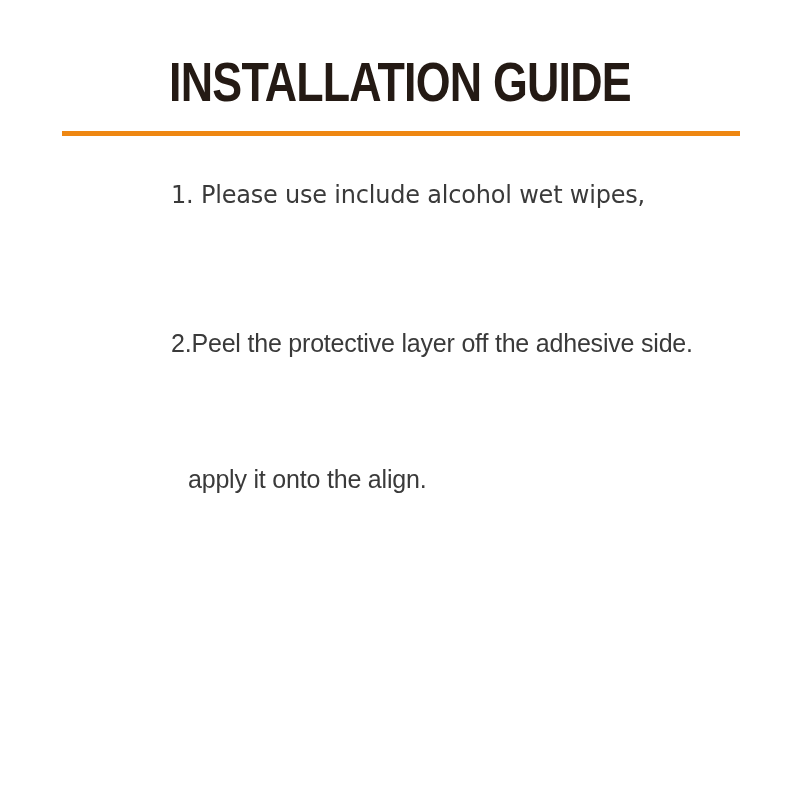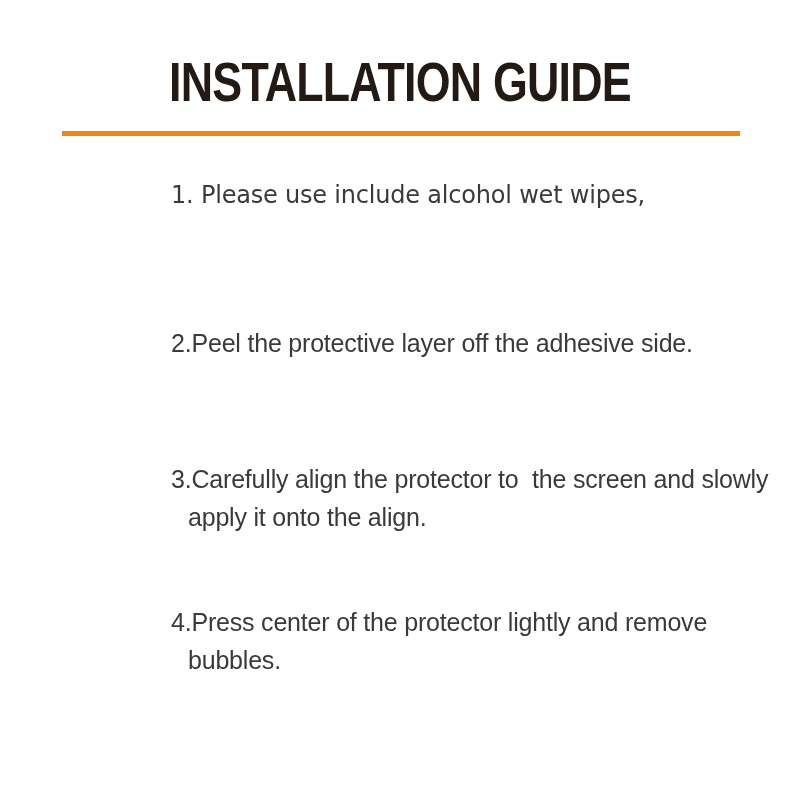--- a/index.html
+++ b/index.html
@@ -73,22 +73,17 @@
 
   <div class="step step1">
     <div class="line first">1. Please use include alcohol wet wipes,</div>
   </div>
 
   <div class="step step2">
     <div class="line first">2.Peel the protective layer off the adhesive side.</div>
   </div>
 
   <div class="step step3">
-    <div class="line first">3.Carefully align the protector to  the screen and slowly</div>
     <div class="line cont">apply it onto the align.</div>
   </div>
 
-  <div class="step step4">
-    <div class="line first">4.Press center of the protector lightly and remove</div>
-    <div class="line cont">bubbles.</div>
-  </div>
 
 </div>
 
 </body></html>

